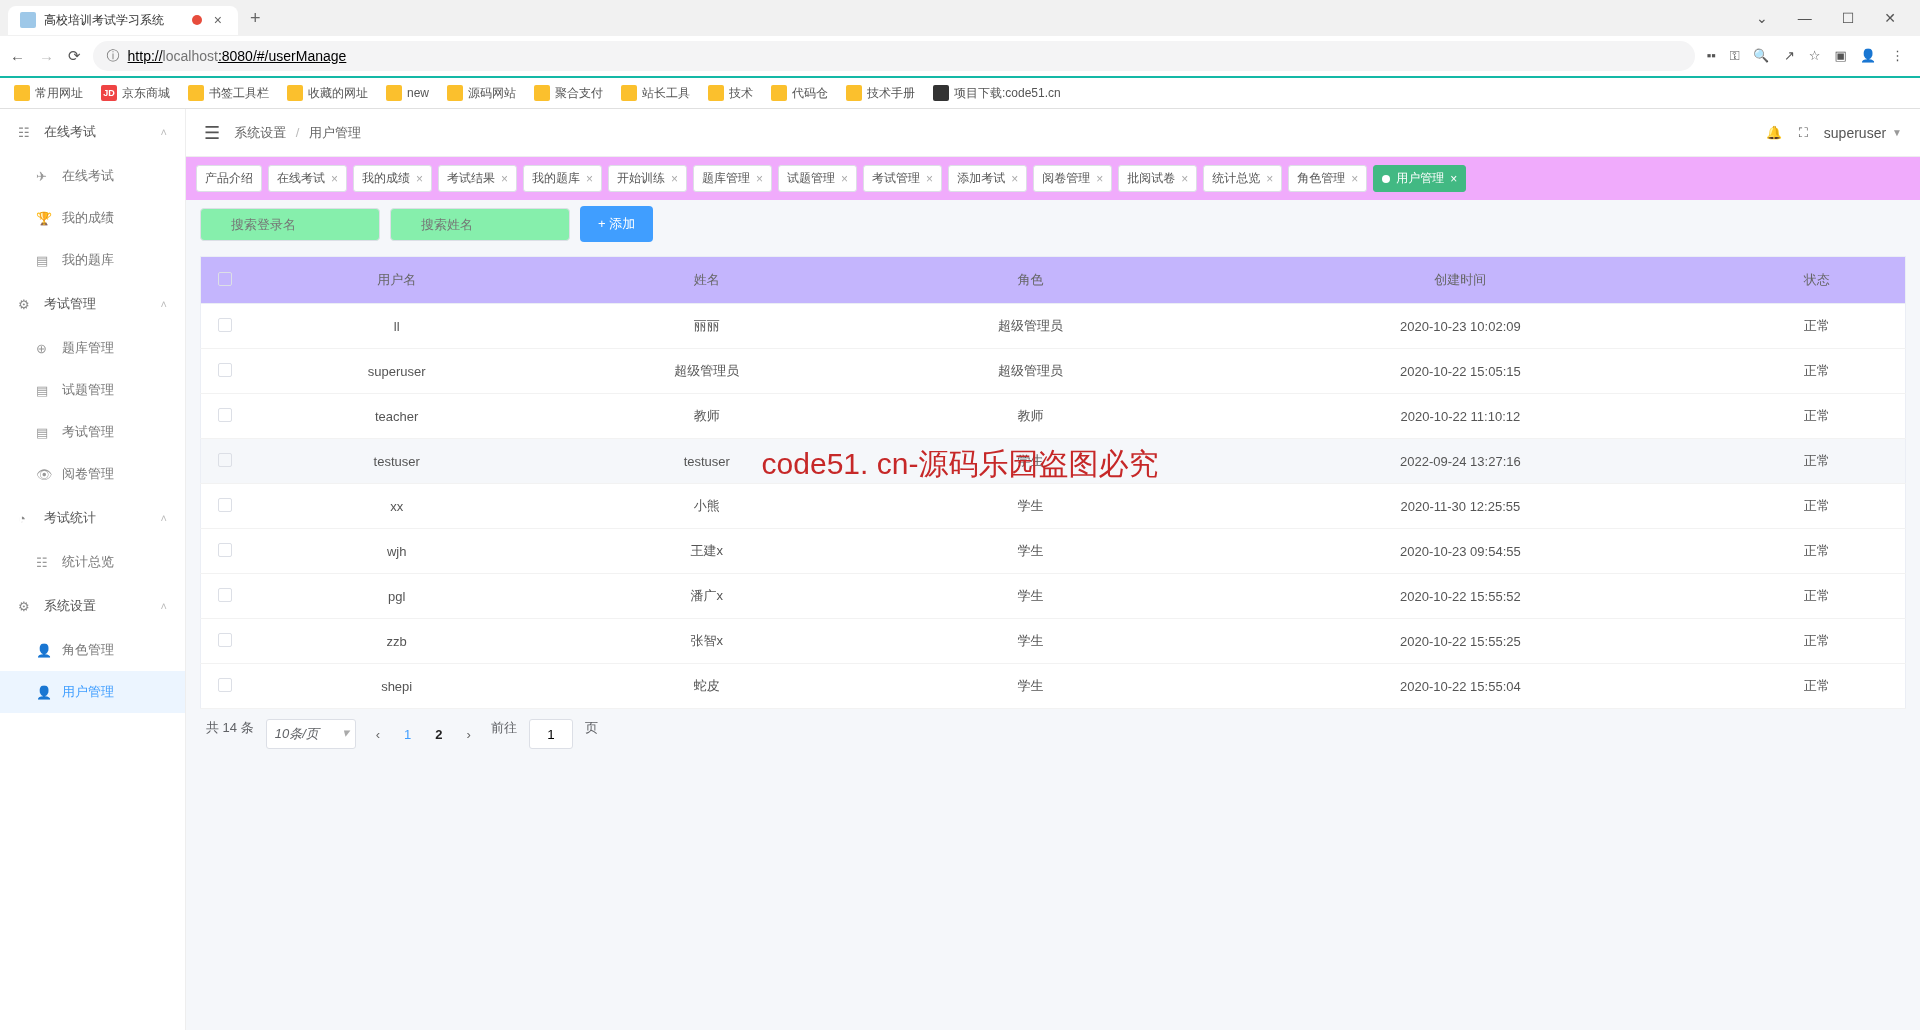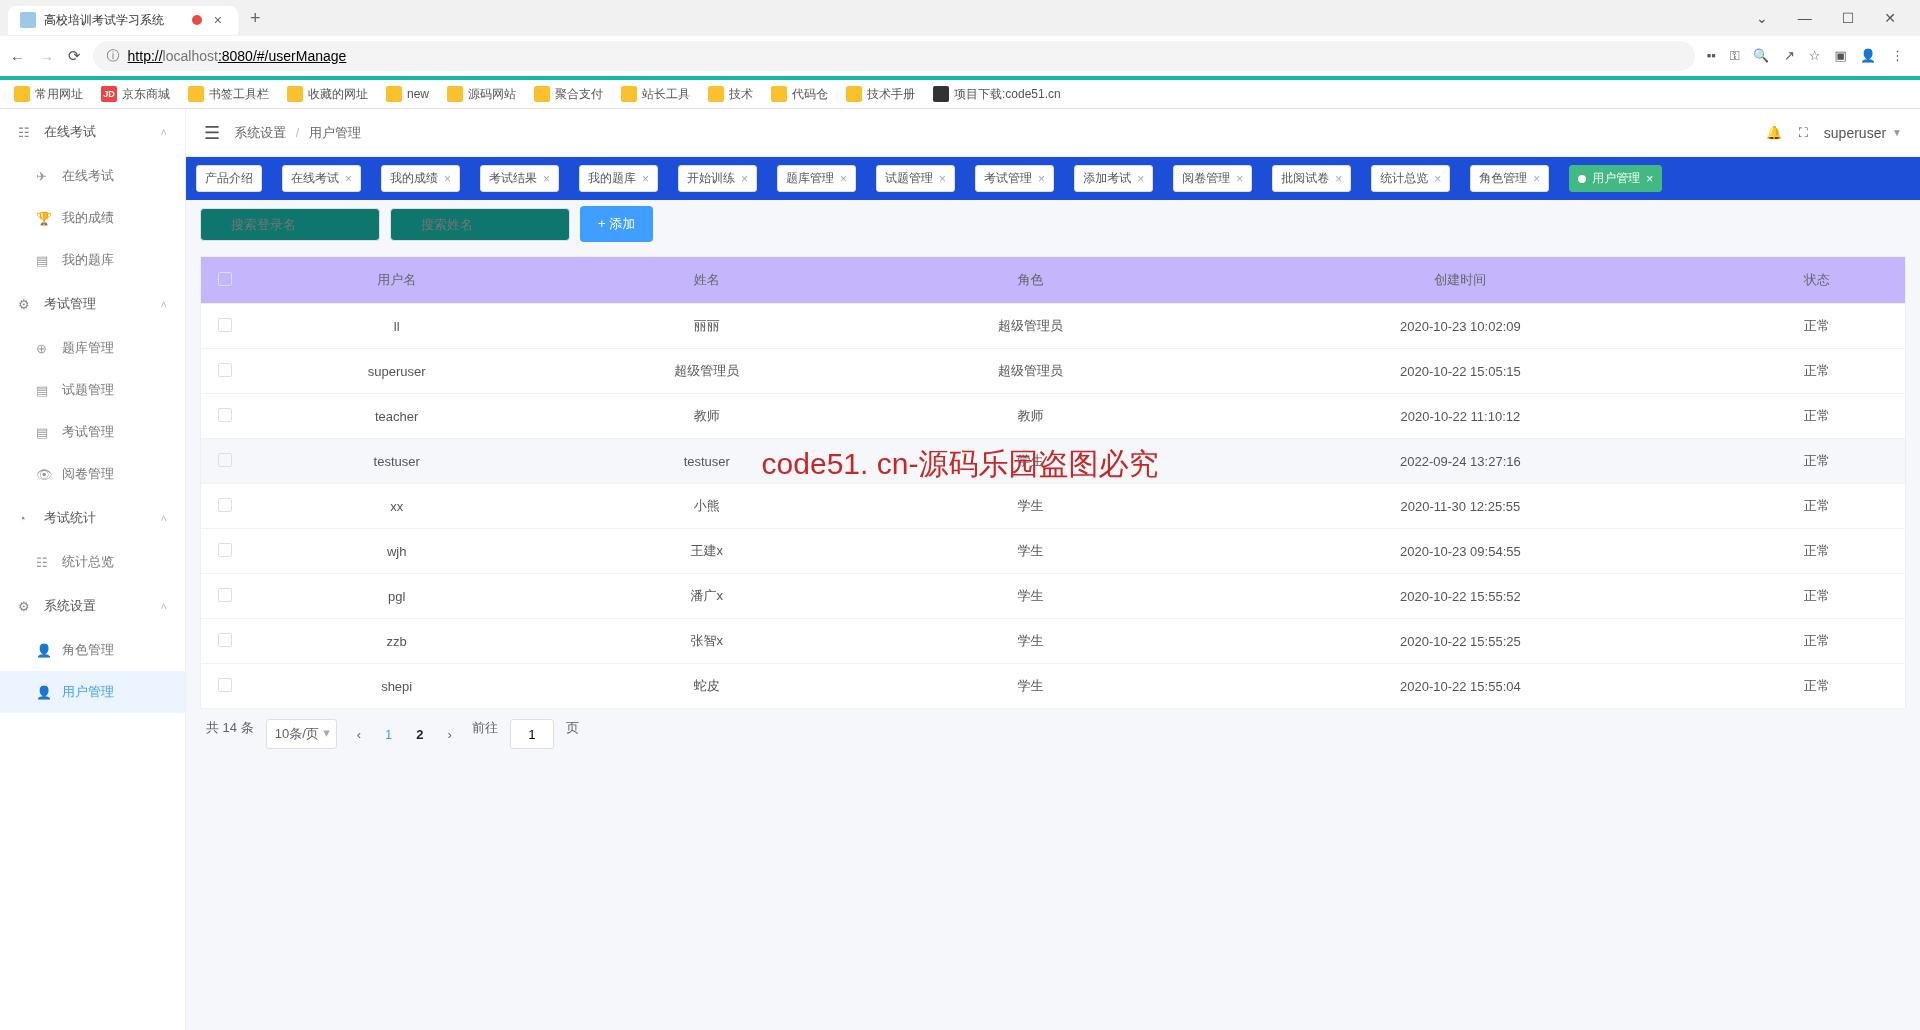--- a/index.html
+++ b/index.html
@@ -19,21 +19,21 @@
   .addr-bar { display: flex; align-items: center; height: 40px; padding: 0 10px; gap: 12px; }
   .nav-btns { display: flex; gap: 14px; color: #555; }
   .nav-btns span { cursor: pointer; font-size: 15px; }
   .url-wrap { flex: 1; display: flex; align-items: center; gap: 8px; background: #f4f4f5; border-radius: 20px; padding: 6px 14px; }
   .url { color: #555; font-size: 14px; }
   .url .host { color: #737373; }
   .url .path { color: #000000; text-decoration: underline; }
   .addr-icons { display: flex; gap: 14px; color: #555; padding-right: 6px; }
   .addr-icons span { cursor: pointer; }
 
-  .bookmarks { display: flex; align-items: center; height: 32px; padding: 0 14px; gap: 18px; font-size: 12px; color: #555; border-top: 4px solid #14b8a6; }
+  .bookmarks { display: flex; align-items: center; height: 32px; padding: 0 14px; gap: 18px; font-size: 12px; color: #555; border-top: 2px solid #14b8a6; }
   .bookmark { display: flex; align-items: center; gap: 5px; cursor: pointer; }
   .bm-ico { width: 16px; height: 16px; background: #fbc02d; border-radius: 2px; }
   .bm-ico.jd { background: #ef4444; color:#fff; font-size:9px; display:flex; align-items:center; justify-content:center; font-weight:bold; }
   .bm-ico.dark { background: #333; }
 
   
   .app { display: flex; height: calc(100vh - 108px); }
   .sidebar { width: 186px; border-right: 1px solid #eee; background: #fff; overflow-y: auto; }
   .side-head { display: flex; align-items: center; padding: 14px 18px; cursor: pointer; gap: 10px; color: #555; }
   .side-head .ico { width: 16px; color: #888; }
@@ -44,42 +44,42 @@
   .side-item.active .ico { color: #409eff; }
 
   .main { flex: 1; background: #f5f7fa; display: flex; flex-direction: column; min-width: 0; }
   .topbar { display: flex; align-items: center; height: 48px; padding: 0 18px; background: #fff; border-bottom: 1px solid #eee; gap: 14px; }
   .hamburger { cursor: pointer; font-size: 18px; color: #555; }
   .breadcrumb { color: #666; font-size: 13px; }
   .breadcrumb .sep { margin: 0 6px; color: #bbb; }
   .topbar-right { margin-left: auto; display: flex; align-items: center; gap: 16px; color: #555; }
   .user-chip { display: flex; align-items: center; gap: 6px; cursor: pointer; font-size: 14px; }
 
-  .tabs-row { display: flex; gap: 20px; padding: 8px 10px; flex-wrap: wrap; background: #1d4ed8; align-items: center; }
+  .tabs-row { display: flex; gap: 6px; padding: 8px 10px; flex-wrap: wrap; background: #f0abfc; align-items: center; }
   .tab { display: flex; align-items: center; gap: 6px; background: #fff; border: 1px solid #dcdfe6; border-radius: 3px; padding: 4px 8px; font-size: 12px; cursor: pointer; color: #555; white-space: nowrap; }
   .tab .x { color: #aaa; font-size: 12px; }
   .tab.active { background: #42b983; border-color: #42b983; color: #fff; }
   .tab.active .dot { width: 8px; height: 8px; background: #fff; border-radius: 50%; }
   .tab.active .x { color: #fff; }
 
   .content { flex:1; overflow:auto; padding: 6px 14px 14px; }
   .toolbar { display: flex; gap: 10px; margin-bottom: 14px; align-items: center; }
-  .search-input { width: 180px; border: 1px solid #dcdfe6; border-radius: 4px; padding: 8px 10px 8px 30px; font-size: 13px; background: #0f766e; position: relative; }
+  .search-input { width: 180px; border: 1px solid #dcdfe6; border-radius: 4px; padding: 8px 10px 8px 30px; font-size: 13px; background: #86efac; position: relative; }
   .search-wrap { position: relative; }
   .search-wrap::before { content: "🔍"; position: absolute; left: 9px; top: 50%; transform: translateY(-50%); font-size: 12px; color: #bbb; }
   .btn-add { background: #409eff; color: #fff; border: none; border-radius: 4px; padding: 9px 18px; font-size: 13px; cursor: pointer; }
 
   .table { width: 100%; background: #fff; border: 1px solid #ebeef5; border-radius: 4px; border-collapse: collapse; }
   .table th { background: #c4b5fd; color: #666; font-weight: 500; padding: 14px 10px; text-align: center; font-size: 13px; border-bottom: 1px solid #ebeef5; }
   .table td { padding: 13px 10px; text-align: center; color: #555; border-bottom: 1px solid #f2f2f2; font-size: 13px; }
   .table tr.highlight td { background: #f5f7fa; }
   .chk { width: 14px; height: 14px; border: 1px solid #dcdfe6; border-radius: 2px; display: inline-block; }
 
   .pagination { display: flex; gap: 12px; padding: 10px 6px; color: #606266; font-size: 13px; }
-  .pg-sel { border: 1px solid #dcdfe6; border-radius: 3px; padding: 5px 17px 5px 8px; cursor: pointer; background:#fff; position:relative; }
+  .pg-sel { border: 1px solid #dcdfe6; border-radius: 3px; padding: 5px 36px 5px 8px; cursor: pointer; background:#fff; position:relative;font-style:italic; }
   .pg-sel::after { content:"▾"; position:absolute; right:6px; color:#aaa; }
   .pg-nav { display: flex; align-items: center; gap: 8px; }
   .pg-nav span { cursor: pointer; padding: 4px 8px; color: #666; }
   .pg-nav span.curr { color: #409eff; font-weight: 500; }
   .pg-nav span.bold { color: #222; font-weight: 600; }
   .pg-goto { border: 1px solid #dcdfe6; border-radius: 3px; width: 44px; padding: 5px; text-align: center; }
 
   .watermark { position: fixed; top: 45%; left: 50%; transform: translate(-50%, -50%); font-size: 30px; color: #c62828; pointer-events: none; font-weight: 400; white-space: nowrap; z-index: 5; }
 </style>
 </head>

